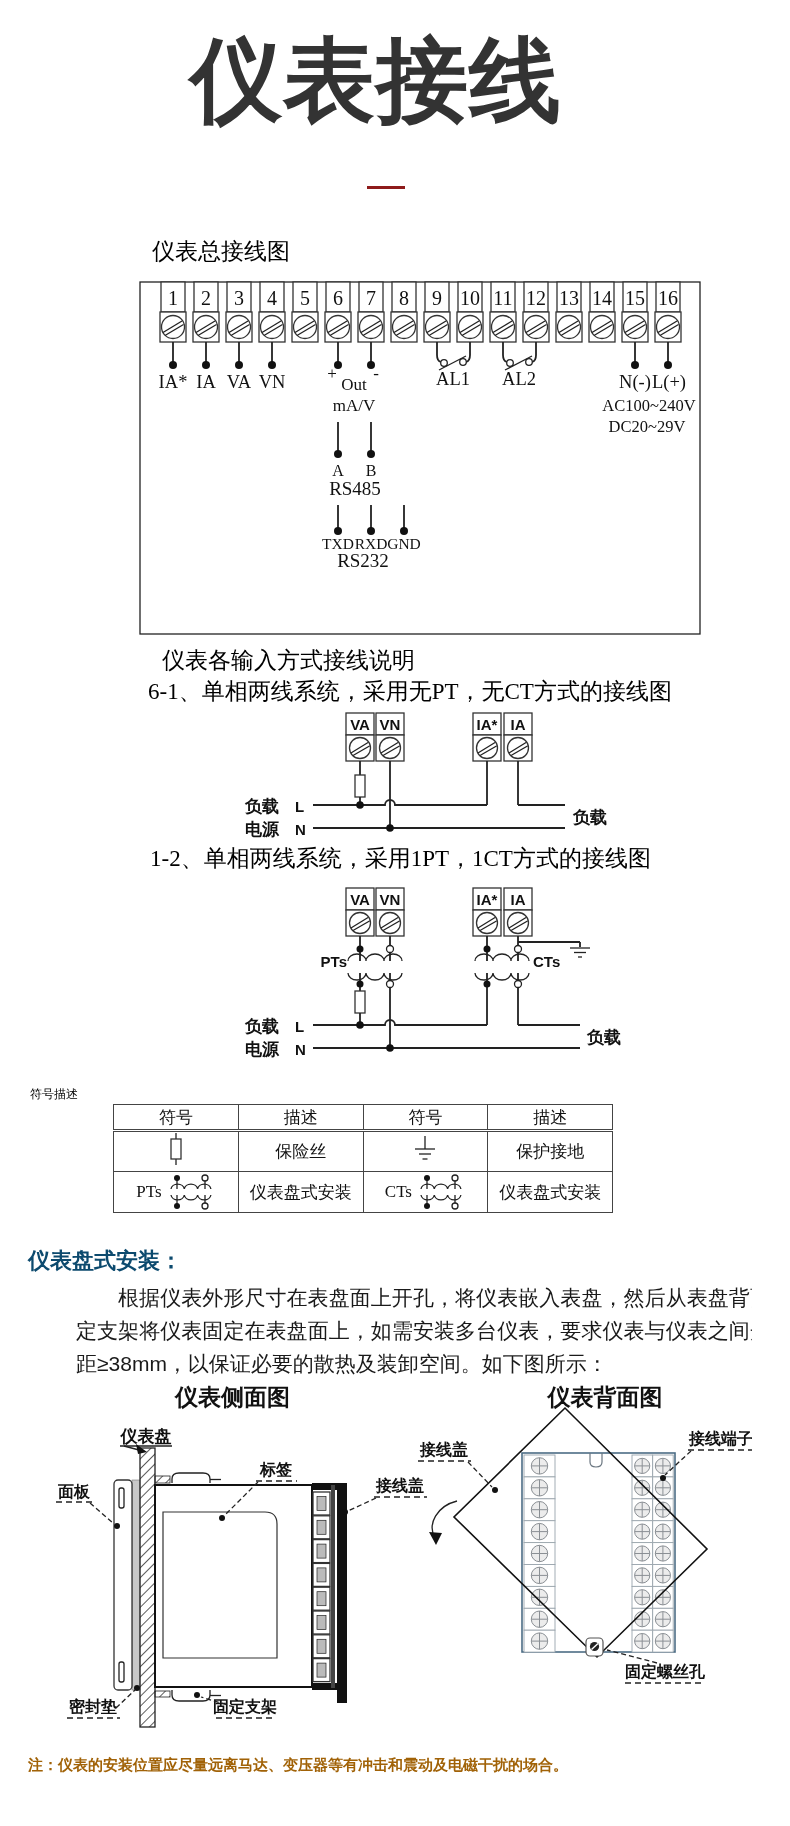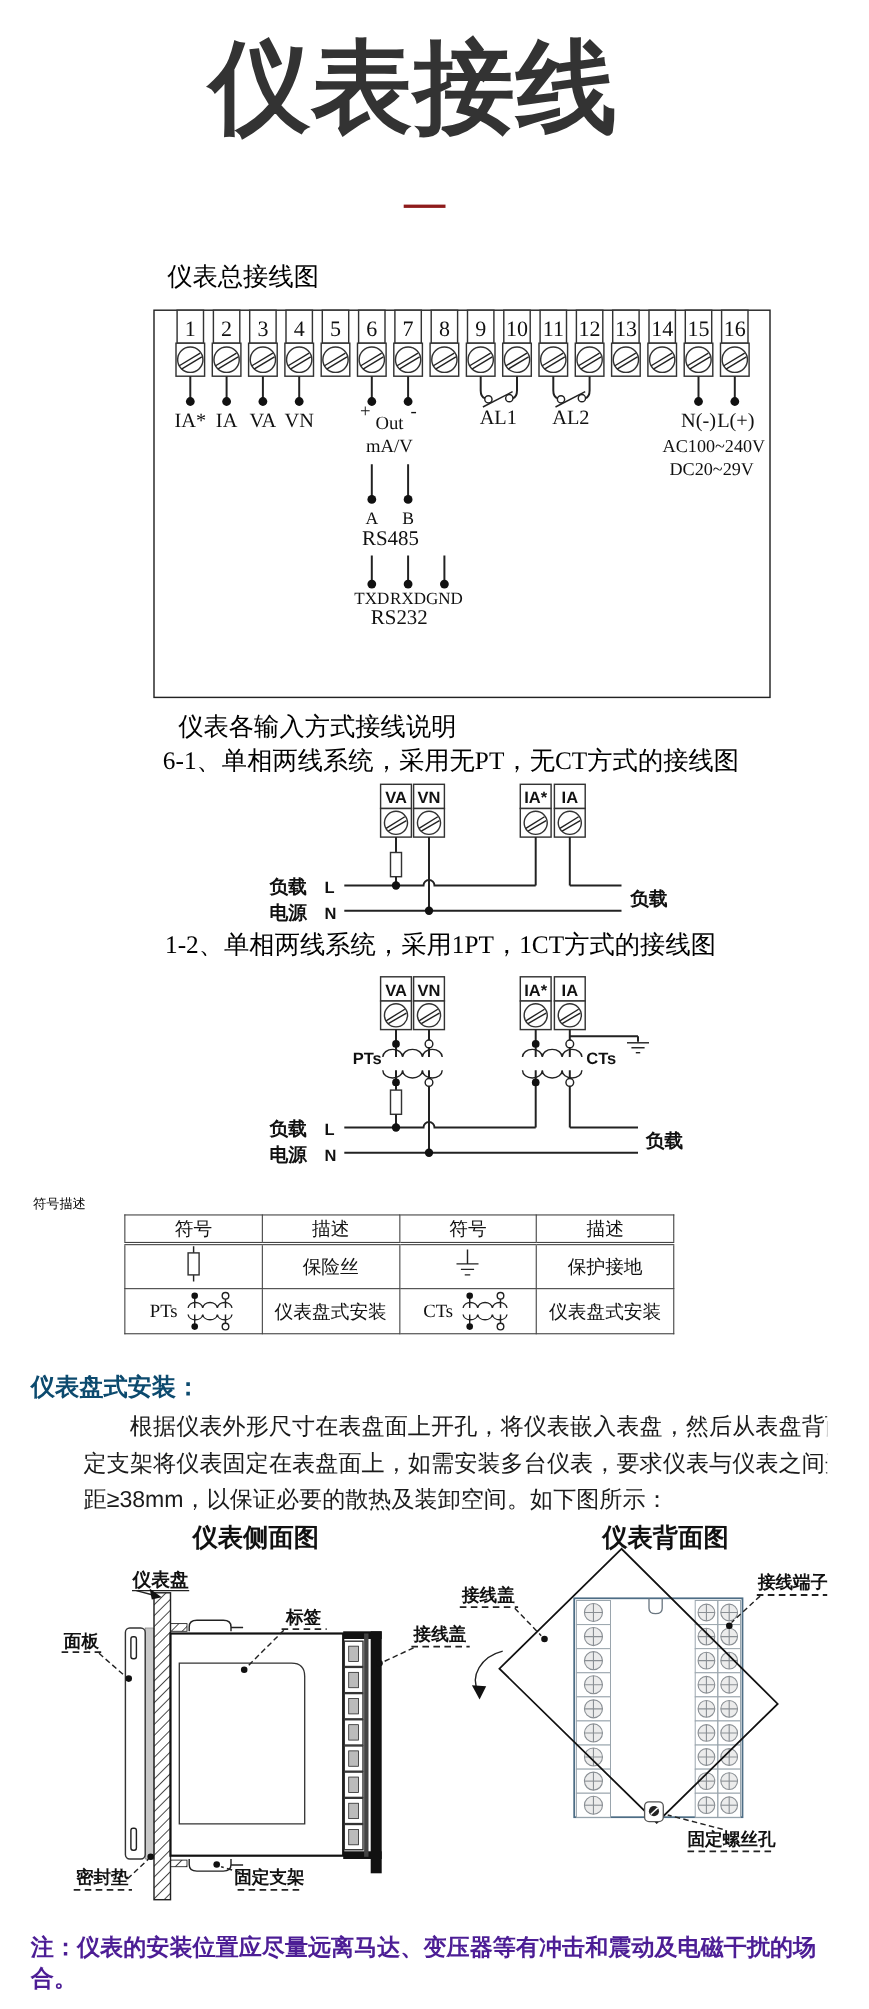--- a/index.html
+++ b/index.html
@@ -480,15 +480,15 @@
       <line x1="273" y1="50" x2="339" y2="50" class="dashu"></line>
       <line x1="276" y1="51" x2="250" y2="75" class="dash"></line>
       <circle class="dot" cx="248" cy="78" r="3"></circle>
 
       <text class="cjk" x="250" y="277" font-size="16" text-anchor="middle">固定螺丝孔</text>
       <line x1="210" y1="283" x2="290" y2="283" class="dashu"></line>
       <line x1="242" y1="263" x2="192" y2="250" class="dash"></line>
     </g>
   </svg>
 
-  <div class="abs sansb" style="top:1756px;left:28px;font-size:21px;color:#4c1d95;">注：仪表的安装位置应尽量远离马达、变压器等有冲击和震动及电磁干扰的场合。</div>
+  <div class="abs sansb" style="top:1756px;left:28px;font-size:15px;color:#a16207;">注：仪表的安装位置应尽量远离马达、变压器等有冲击和震动及电磁干扰的场合。</div>
 
 </div>
 
 </body></html>

